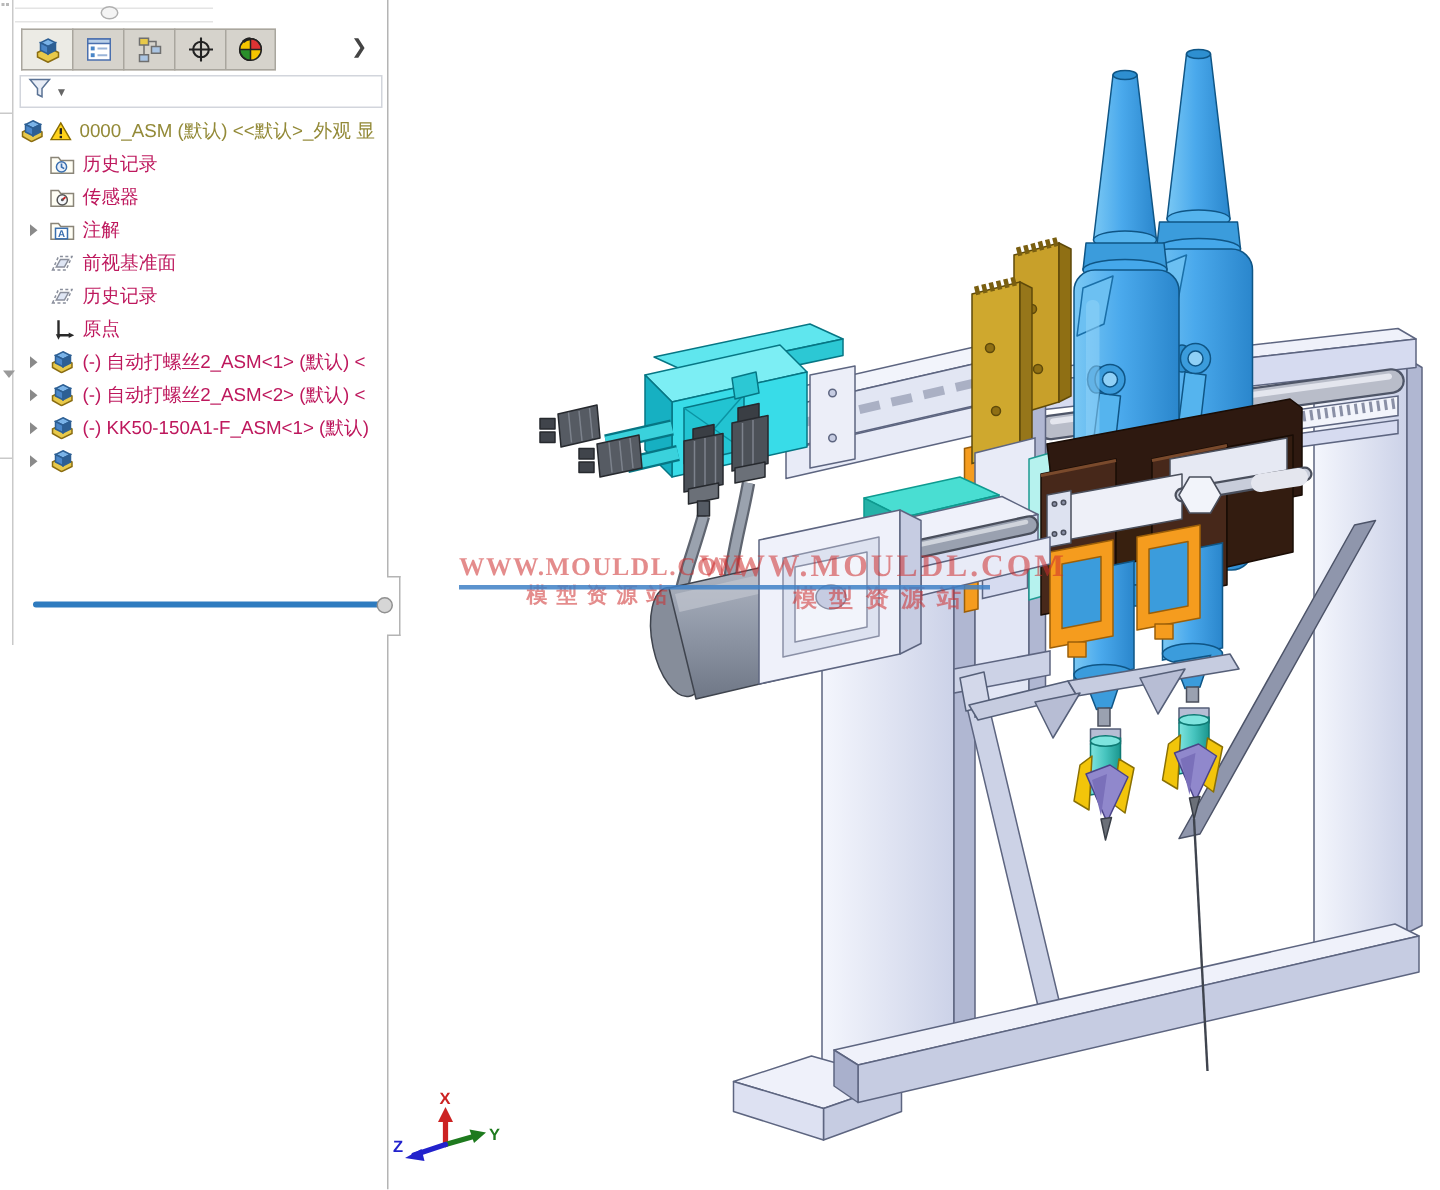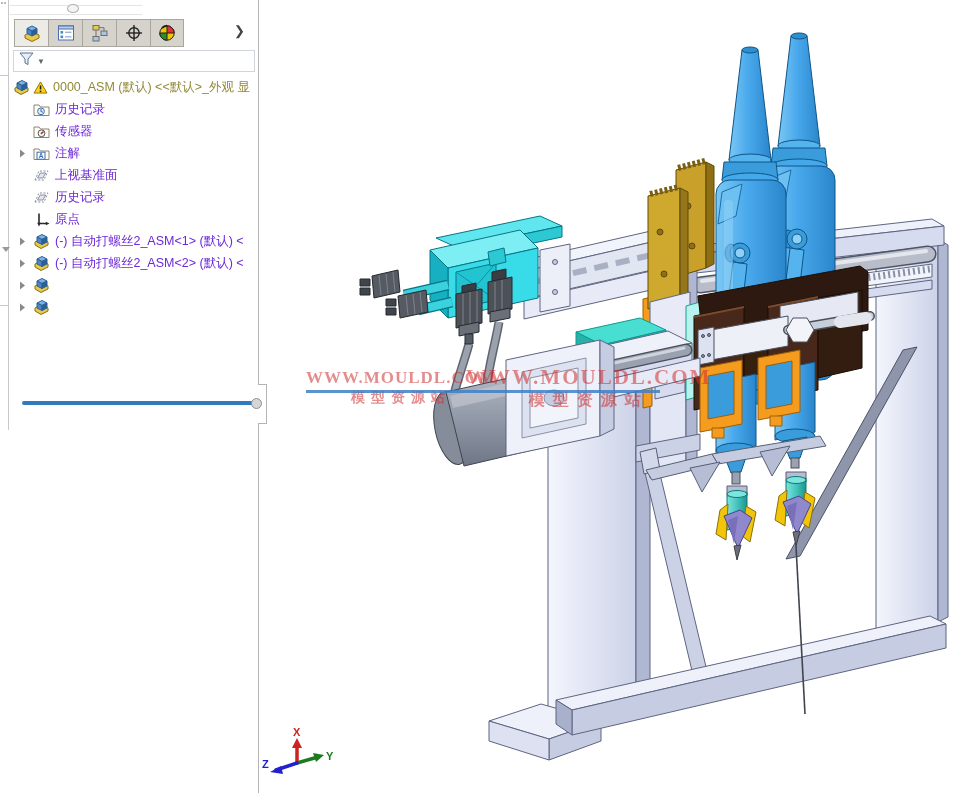--- a/index.html
+++ b/index.html
@@ -33,21 +33,21 @@
   #more-tabs{position:absolute;left:224px;top:23px;font-size:13px;color:#444;cursor:pointer;}
   #filter-row{position:absolute;left:3px;top:50px;width:242px;height:22px;border:1px solid #d2d5dc;
       display:flex;align-items:center;padding-left:4px;box-sizing:border-box;gap:2px;}
   #filter-caret{font-size:8px;color:#666;}
   
   #tree{position:absolute;left:0;top:76px;width:248px;}
   .trow{height:22px;display:flex;align-items:center;white-space:nowrap;overflow:hidden;padding-left:2px;}
   .slot{width:20px;min-width:20px;display:flex;align-items:center;justify-content:center;}
   .ticon{width:19px;min-width:19px;display:flex;align-items:center;justify-content:center;}
   .twarn{width:18px;min-width:18px;display:flex;align-items:center;justify-content:center;}
-  .tlabel{margin-left:4px;font-size:12.5px;color:#6d28d9;}
+  .tlabel{margin-left:4px;font-size:12.5px;color:#be185d;}
   .tlabel.olive{color:#938a38;}
   #rollback-bar{position:absolute;left:12px;top:401px;width:238px;height:4px;background:#2e7bbf;
       border-radius:2px;z-index:12;}
   #panel-notch{position:absolute;left:258px;top:384px;width:8px;height:38px;background:#fff;z-index:12;
       border:1px solid #b4b4b4;border-left:none;}
   #rollback-knob{position:absolute;left:251px;top:398px;width:9px;height:9px;border-radius:50%;
       background:#d6d6d6;border:1px solid #909090;z-index:13;}
 </style>
 </head>
 <body>
@@ -472,21 +472,21 @@
           <span class="tlabel">注解</span>
         </div>
         <div class="trow">
           <span class="slot"></span>
           <span class="ticon">
             <svg width="17" height="15" viewBox="0 0 17 15">
               <path d="M2 12 L6 3 L15 3 L11 12 Z" fill="none" stroke="#8a8f9c" stroke-dasharray="2 1.6"></path>
               <path d="M4.5 10 L7.3 5 L12.7 5 L9.9 10 Z" fill="#dfe6f4" stroke="#8a8f9c"></path>
             </svg>
           </span>
-          <span class="tlabel">上视基准面</span>
+          <span class="tlabel">前视基准面</span>
         </div>
         <div class="trow">
           <span class="slot"></span>
           <span class="ticon">
             <svg width="17" height="15" viewBox="0 0 17 15">
               <path d="M2 12 L6 3 L15 3 L11 12 Z" fill="none" stroke="#8a8f9c" stroke-dasharray="2 1.6"></path>
               <path d="M4.5 10 L7.3 5 L12.7 5 L9.9 10 Z" fill="#dfe6f4" stroke="#8a8f9c"></path>
             </svg>
           </span>
           <span class="tlabel">历史记录</span>
@@ -541,20 +541,21 @@
             </svg>
           </span>
           <span class="ticon">
             <svg width="18" height="16" viewBox="0 0 18 16">
               <path d="M2 9 L8 6 L15 9 L15 12 L8 15.5 L2 12 Z" fill="#e8c94a" stroke="#8a6d12"></path>
               <path d="M9 1.5 L14 4 L9 6.5 L4 4 Z" fill="#7ab3e8" stroke="#2d5f94"></path>
               <path d="M4 4 L9 6.5 L9 11.5 L4 9 Z" fill="#4a86c8" stroke="#2d5f94"></path>
               <path d="M14 4 L9 6.5 L9 11.5 L14 9 Z" fill="#2d5f94" stroke="#2d5f94"></path>
             </svg>
           </span>
+          <span class="tlabel">(-) KK50-150A1-F_ASM&lt;1&gt; (默认)</span>
         </div>
         <div class="trow">
           <span class="slot">
             <svg width="7" height="9" viewBox="0 0 7 9">
               <path d="M1 0.5 L6 4.5 L1 8.5 Z" fill="#8a8a8a"></path>
             </svg>
           </span>
           <span class="ticon">
             <svg width="18" height="16" viewBox="0 0 18 16">
               <path d="M2 9 L8 6 L15 9 L15 12 L8 15.5 L2 12 Z" fill="#e8c94a" stroke="#8a6d12"></path>

